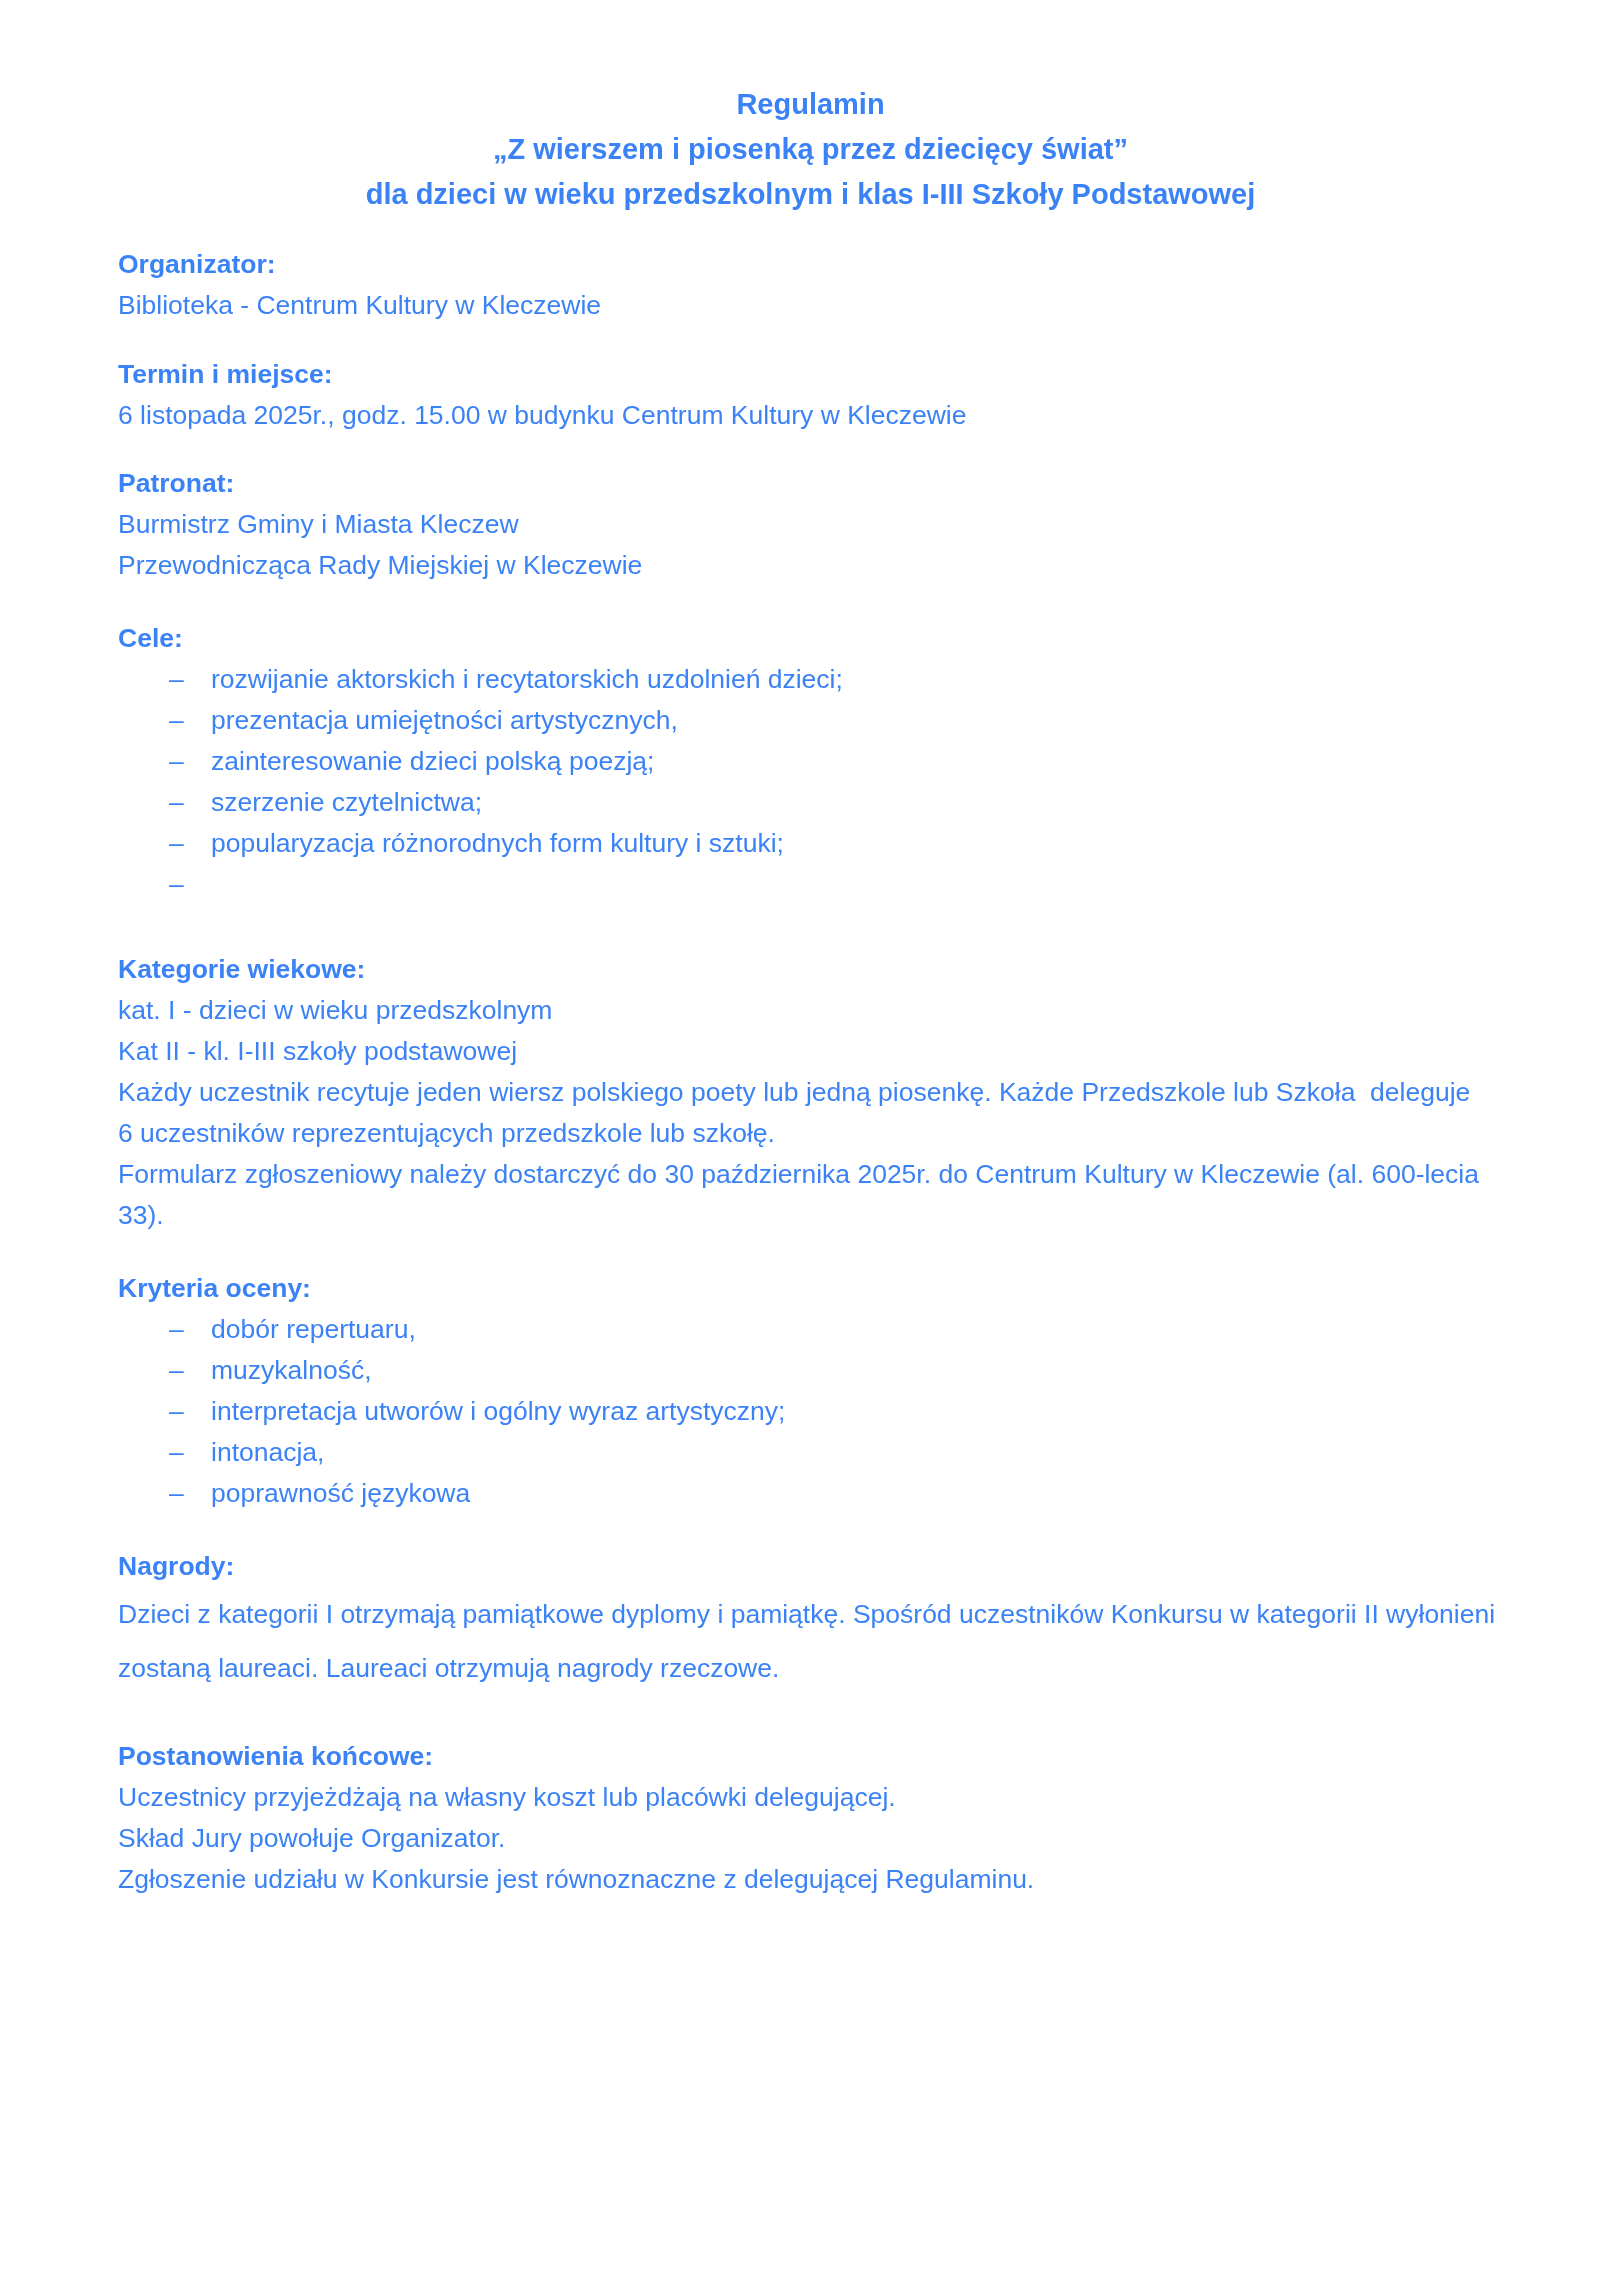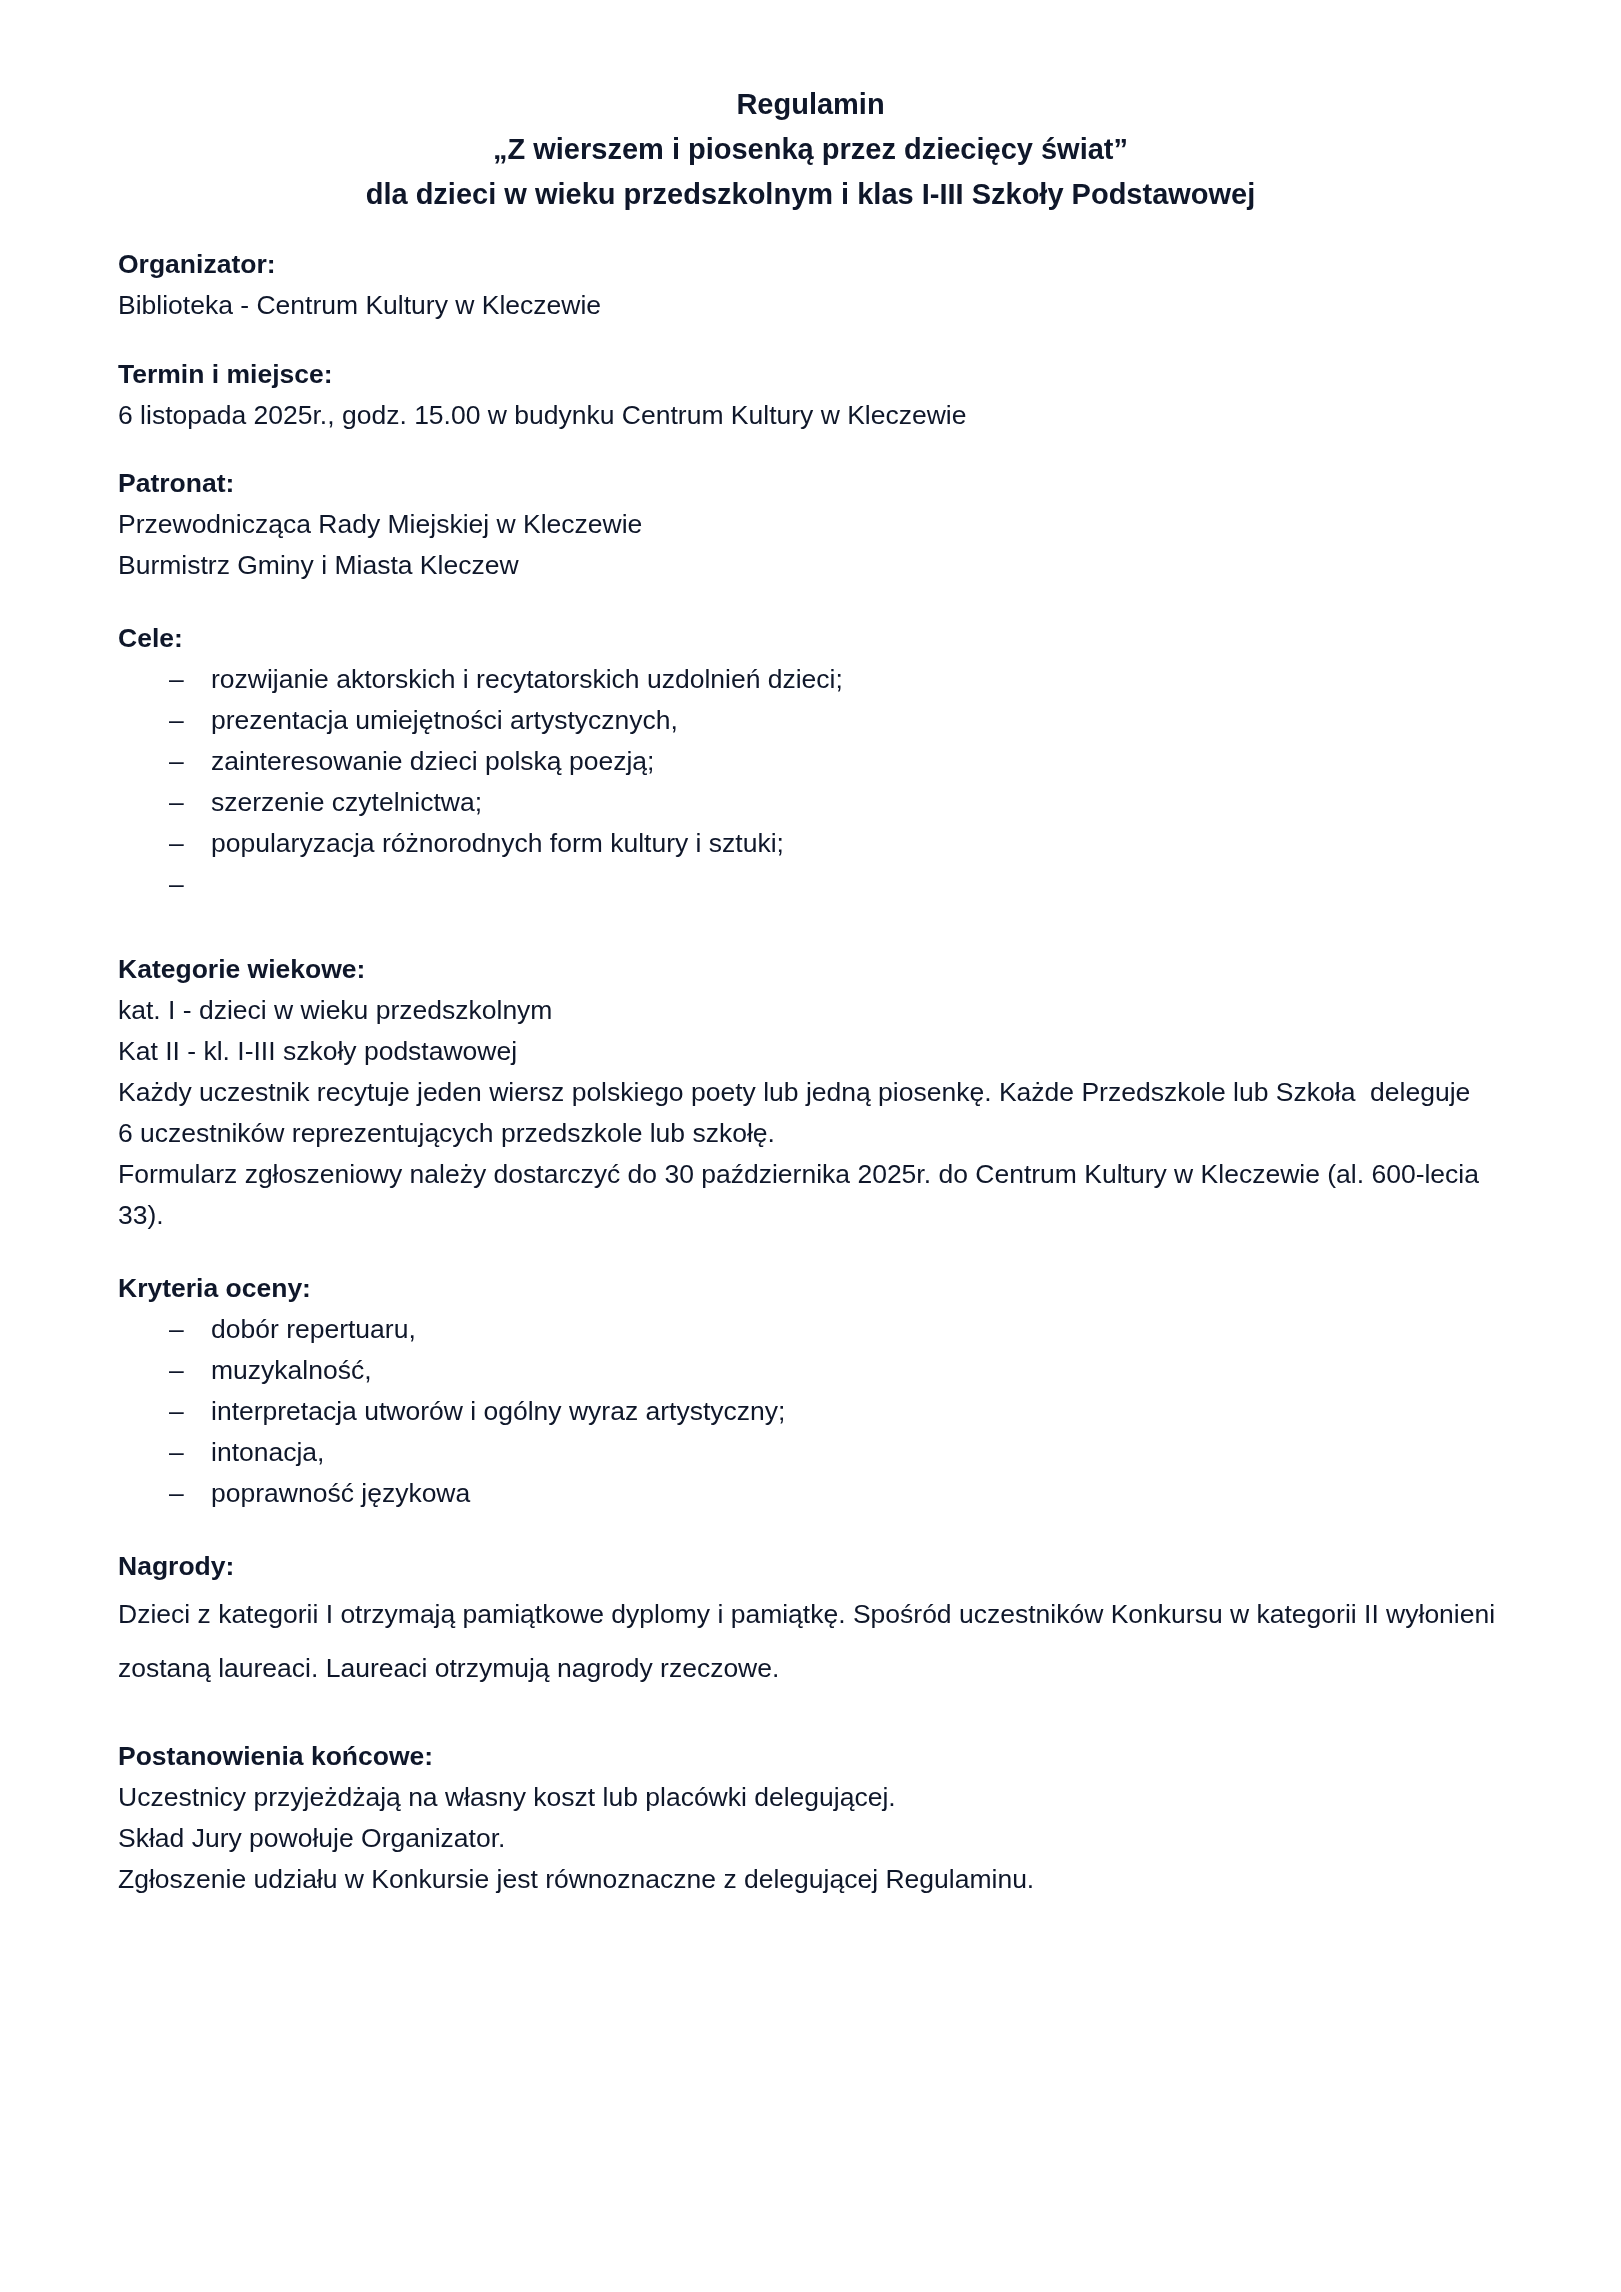--- a/index.html
+++ b/index.html
@@ -2,21 +2,21 @@
 <html lang="pl"><head>
 <meta charset="utf-8">
 <style>
   html, body { margin: 0; padding: 0; background: #ffffff; }
   .page {
     position: relative;
     width: 1621px;
     height: 2116px;
     box-sizing: border-box;
     background: #ffffff;
-    color: #0f172a;
+    color: #3b82f6;
     font-family: "Liberation Sans", sans-serif;
     padding: 82px 98px 0 98px;
     overflow: hidden;
   }
   .title-block { margin-bottom: 0; }
   .title-line {
     text-align: center;
     font-weight: bold;
     font-size: 29px;
     line-height: 45px;
@@ -67,22 +67,22 @@
       <section class="section" data-sec="organizator">
         <div class="sec-heading">Organizator:</div>
         <div class="doc-line"><span>Biblioteka - Centrum Kultury w Kleczewie</span></div>
       </section>
       <section class="section" data-sec="termin">
         <div class="sec-heading">Termin i miejsce:</div>
         <div class="doc-line"><span>6 listopada 2025r., godz. 15.00 w budynku Centrum Kultury w Kleczewie</span></div>
       </section>
       <section class="section" data-sec="patronat">
         <div class="sec-heading">Patronat:</div>
+        <div class="doc-line"><span>Burmistrz Gminy i Miasta Kleczew</span></div>
         <div class="doc-line"><span>Przewodnicząca Rady Miejskiej w Kleczewie</span></div>
-        <div class="doc-line"><span>Burmistrz Gminy i Miasta Kleczew</span></div>
       </section>
       <section class="section" data-sec="cele">
         <div class="sec-heading">Cele:</div>
         <div class="bullet">
           <span class="dash">–</span>
           <span class="txt"><span>rozwijanie aktorskich i recytatorskich uzdolnień dzieci;</span></span>
         </div>
         <div class="bullet">
           <span class="dash">–</span>
           <span class="txt"><span>prezentacja umiejętności artystycznych,</span></span>

